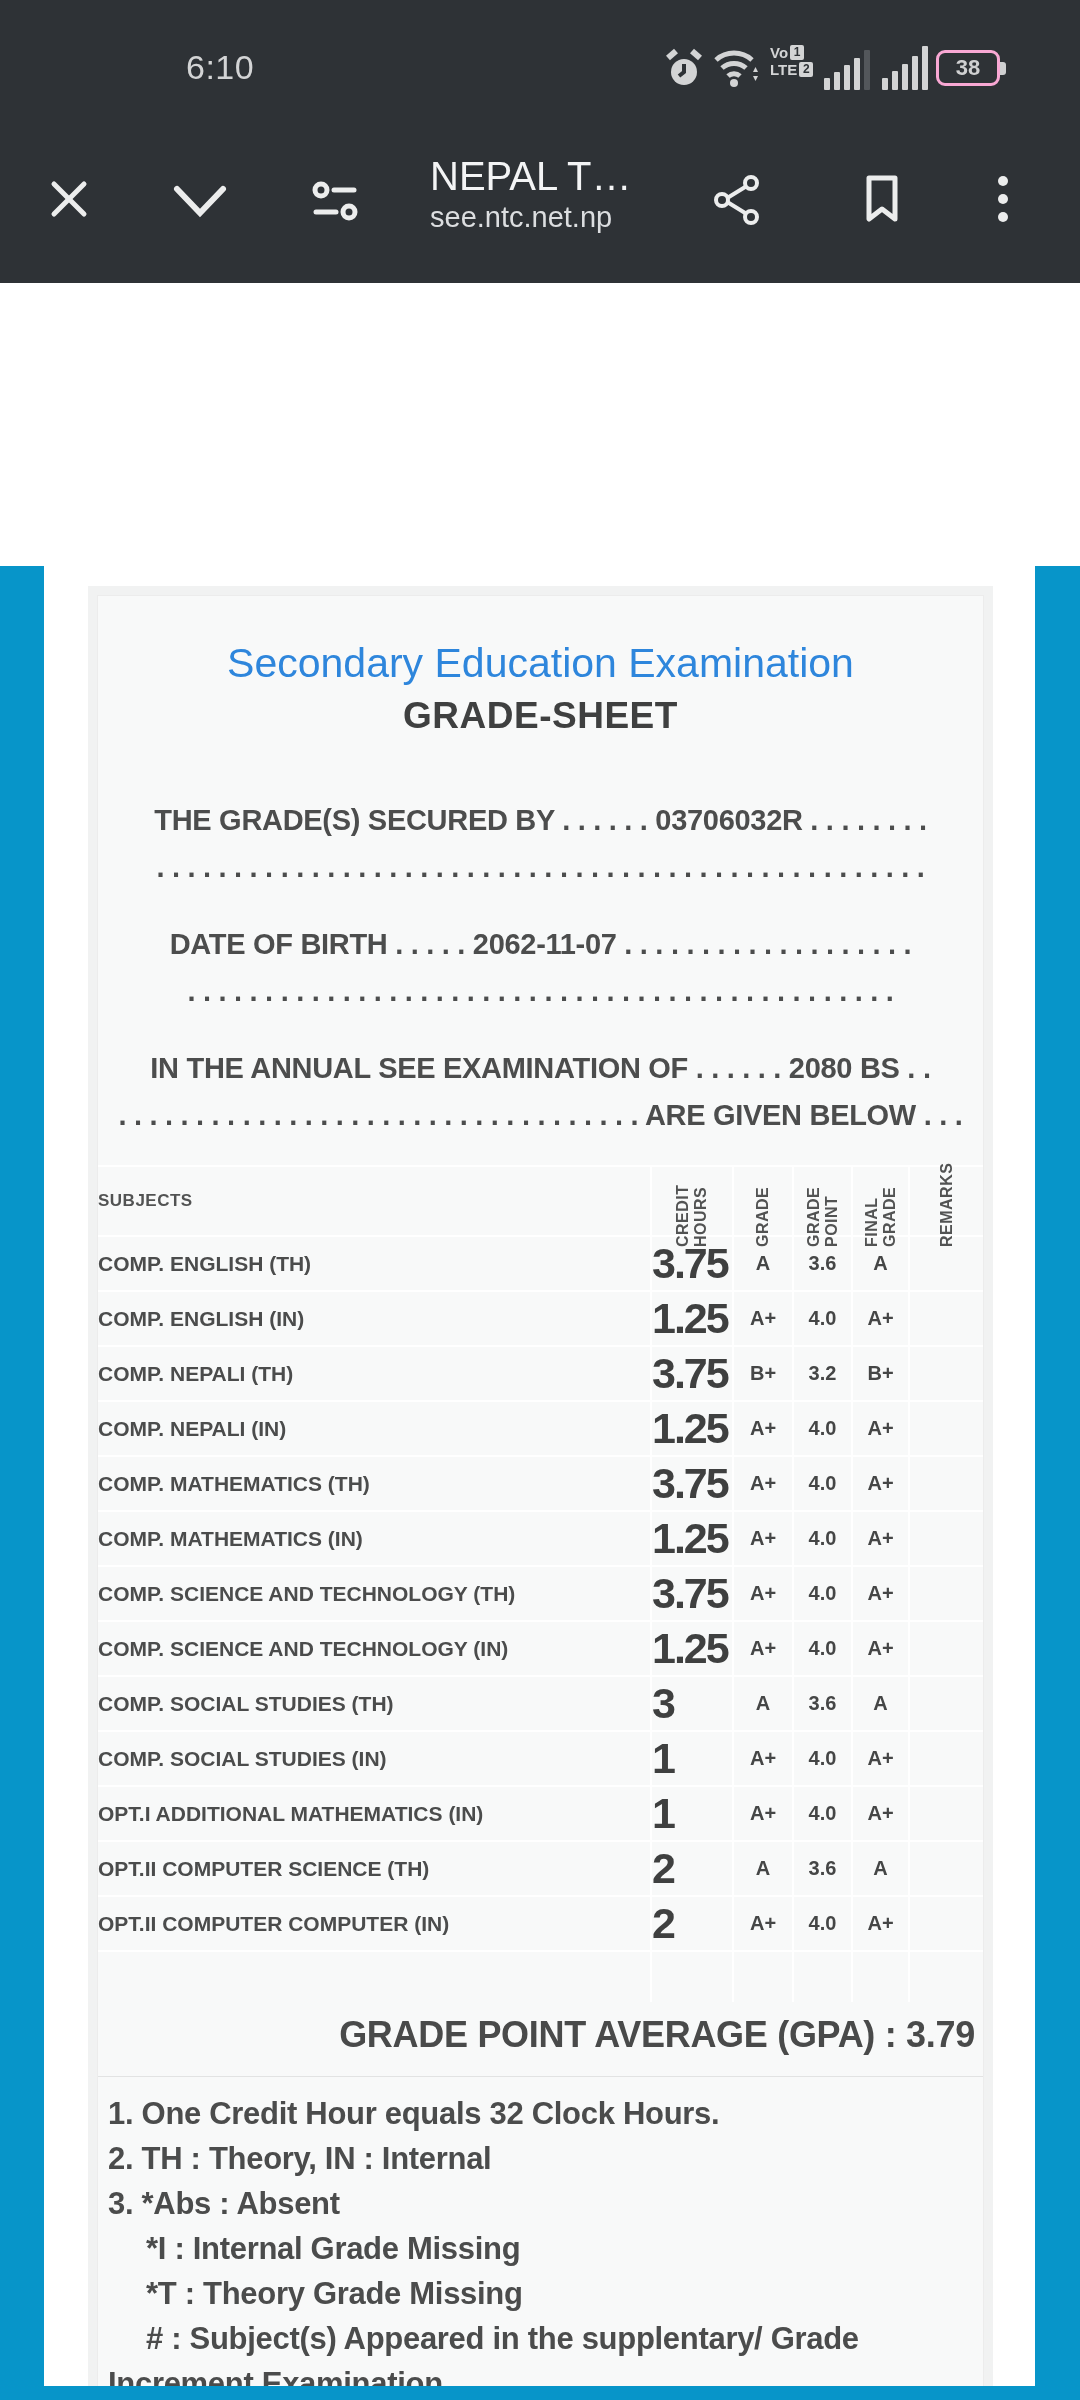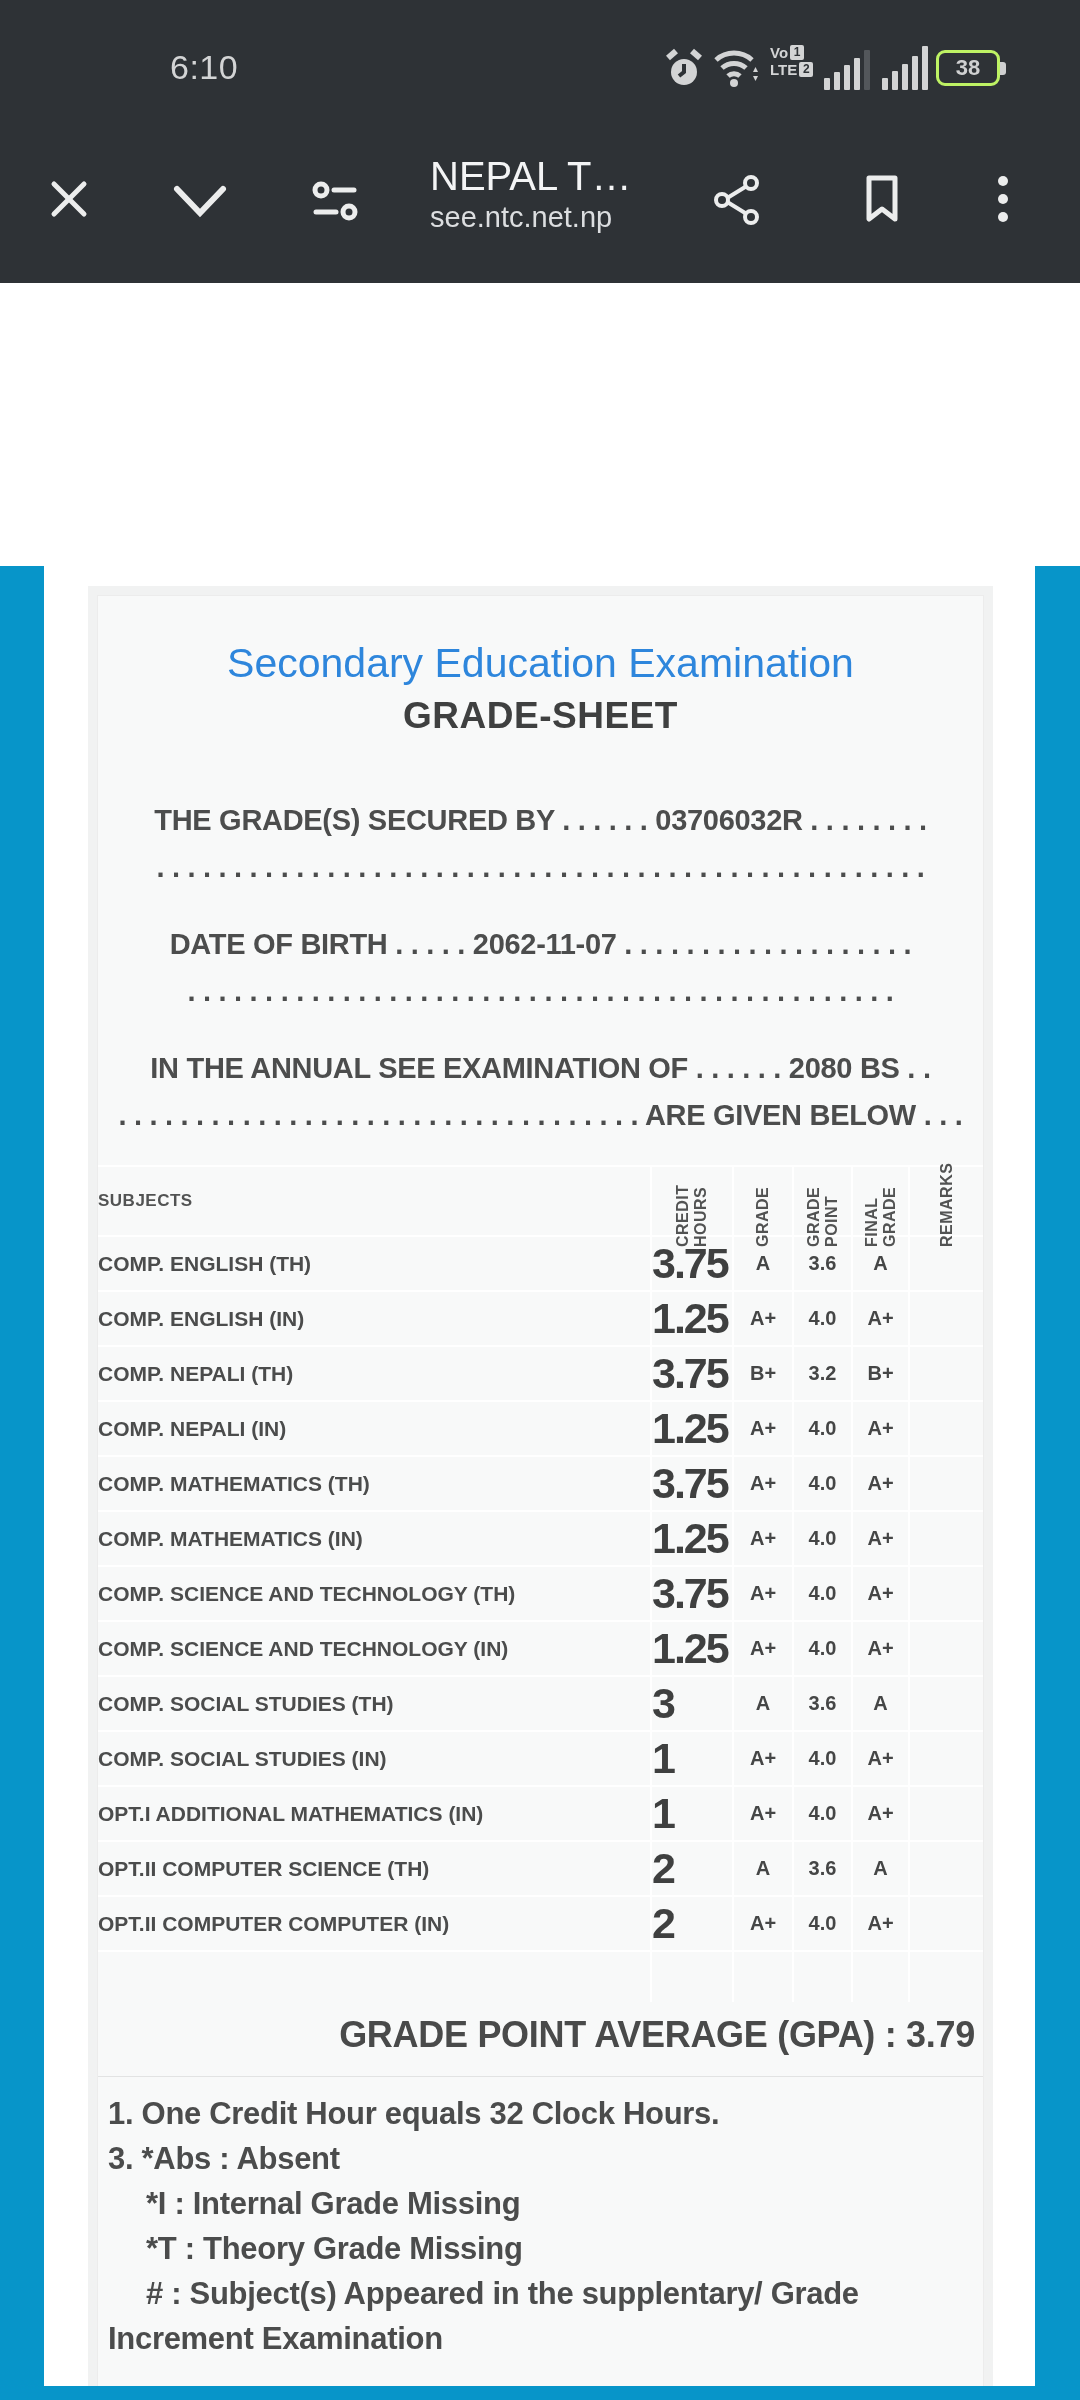--- a/index.html
+++ b/index.html
@@ -3,29 +3,29 @@
 <meta charset="utf-8">
 <style>
   html,body{margin:0;padding:0;}
   body{
     width:1080px;height:2400px;position:relative;overflow:hidden;
     background:#ffffff;font-family:"Liberation Sans",sans-serif;
   }
   
   .chrome{position:absolute;left:0;top:0;width:1080px;height:283px;background:#2e3236;}
   .status-bar{position:absolute;left:0;top:0;width:1080px;height:95px;}
-  .clock-time{position:absolute;left:170px;top:48px;font-size:34px;color:#d3d4d5;letter-spacing:0.5px;}
+  .clock-time{position:absolute;left:186px;top:48px;font-size:34px;color:#d3d4d5;letter-spacing:0.5px;}
   .sicon{position:absolute;}
   .volte{position:absolute;left:770px;top:44px;color:#d3d4d5;font-weight:bold;font-size:15px;line-height:17px;}
   .volte .vrow{display:flex;align-items:center;gap:2px;}
   .vbadge{display:inline-block;width:14px;height:15px;background:#d3d4d5;color:#2e3236;font-size:12px;line-height:15px;text-align:center;border-radius:2px;font-weight:bold;}
   .bars{position:absolute;display:flex;align-items:flex-end;gap:4px;}
   .bars i{display:block;width:6px;background:#d3d4d5;border-radius:1px;}
   .bars i.dim{background:#53575b;}
-  .battery{position:absolute;left:936px;top:50px;width:64px;height:36px;border:3px solid #bef264;border-radius:9px;box-sizing:border-box;color:#cfd0d1;font-size:22px;font-weight:bold;text-align:center;line-height:30px;}
+  .battery{position:absolute;left:936px;top:50px;width:64px;height:36px;border:3px solid #f9a8d4;border-radius:9px;box-sizing:border-box;color:#cfd0d1;font-size:22px;font-weight:bold;text-align:center;line-height:30px;}
   .battery:after{content:"";position:absolute;right:-9px;top:9px;width:6px;height:13px;background:#cfd0d1;border-radius:0 3px 3px 0;}
   
   .toolbar{position:absolute;left:0;top:95px;width:1080px;height:188px;}
   .tbtn{position:absolute;}
   .title-block{position:absolute;left:430px;top:58px;width:300px;}
   .tab-title{font-size:40px;line-height:46px;color:#f3f4f5;font-weight:400;white-space:nowrap;}
   .tab-url{font-size:29px;line-height:36px;margin-top:0;color:#dcdee0;white-space:nowrap;}
   
   .page{position:absolute;left:0;top:283px;width:1080px;height:2117px;background:#ffffff;}
   .edge{position:absolute;top:283px;height:2117px;background:var(--accent,#0795c9);}
@@ -348,20 +348,21 @@
               <td class="vline"></td>
           </tr>
         </tfoot>
       </table>
 
       <div class="gpa-line">GRADE POINT AVERAGE (GPA) : 3.79</div>
       <hr class="rule">
 
       <div class="notes" id="notes-list">
           <div class="note-line">1. One Credit Hour equals 32 Clock Hours.</div>
+          <div class="note-line">2. TH : Theory, IN : Internal</div>
           <div class="note-line">3. *Abs : Absent</div>
           <div class="note-line ind">*I : Internal Grade Missing</div>
           <div class="note-line ind">*T : Theory Grade Missing</div>
           <div class="note-line ind"># : Subject(s) Appeared in the supplentary/ Grade Increment Examination</div>
         </div>
 
     </div>
   </div>
 </div>
 

